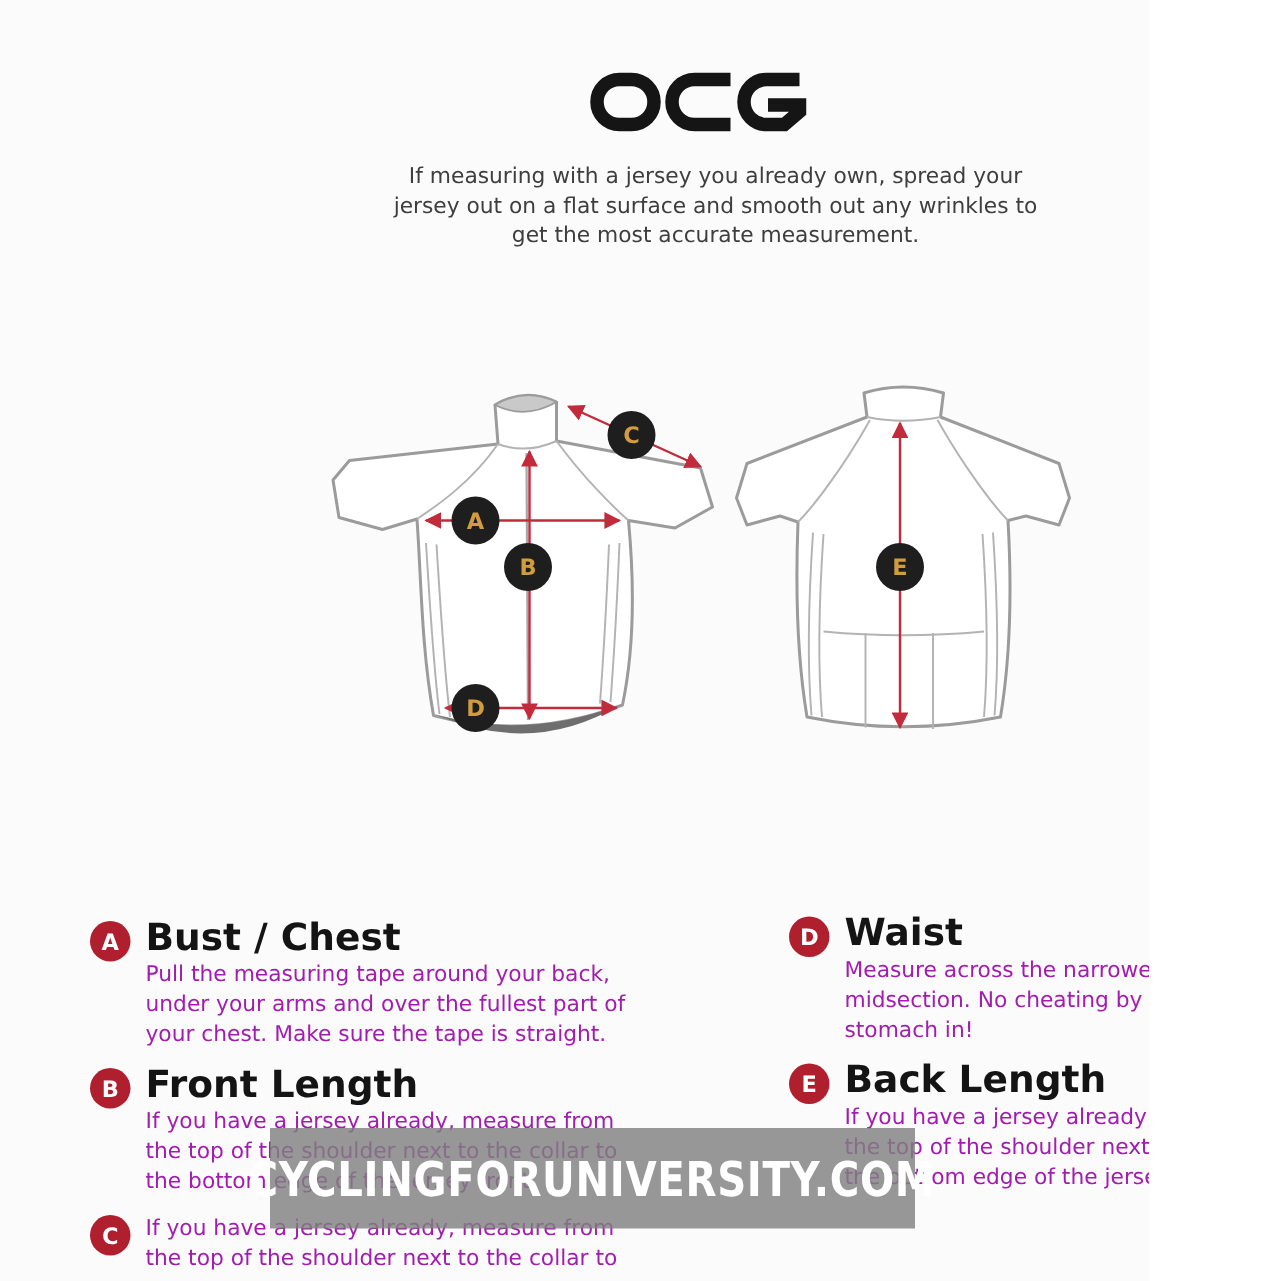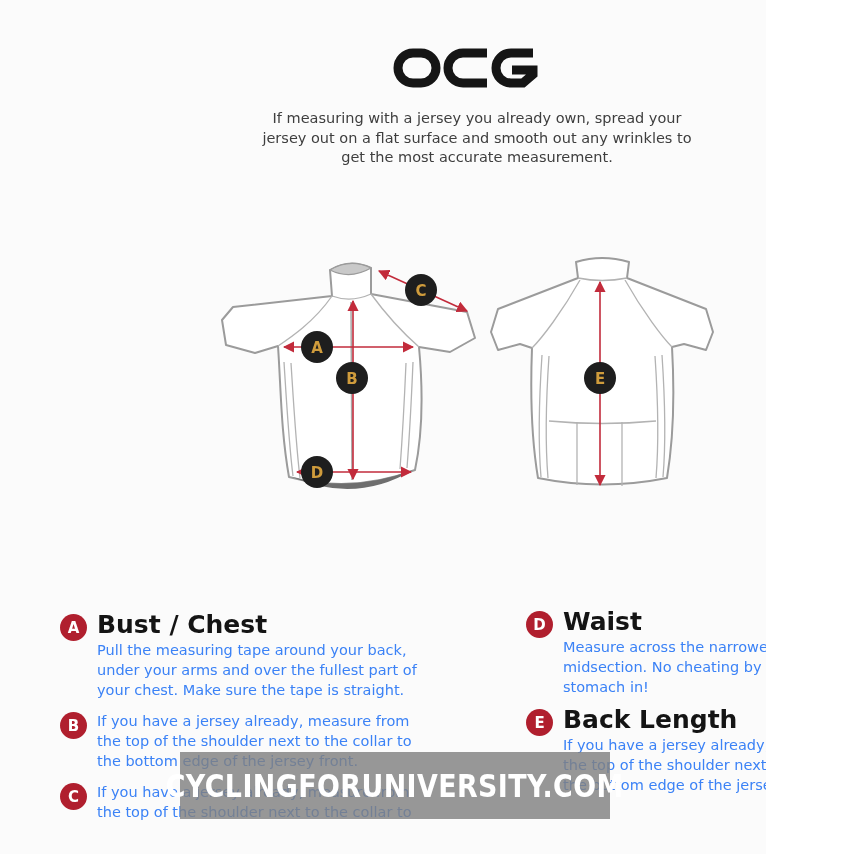--- a/index.html
+++ b/index.html
@@ -39,21 +39,21 @@
   .legend-col { position:absolute; }
   .legend-left  { left:60px;  top:613px; width:400px; }
   .legend-right { left:526px; top:610px; width:420px; }
   .legend-item { position:relative; padding-left:37px; margin-bottom:11px; }
   .legend-badge { position:absolute; left:0; top:1px; width:27px; height:27px;
                   border-radius:50%; background:var(--badge-red); color:#ffffff;
                   font-size:15px; font-weight:bold; display:flex;
                   align-items:center; justify-content:center; }
   .legend-item h3 { font-size:25px; line-height:24px; font-weight:bold;
                     color:#141414; margin-bottom:3px; }
-  .legend-item p { font-size:14.5px; line-height:20px; color:#3b82f6; white-space:pre; }
+  .legend-item p { font-size:14.5px; line-height:20px; color:#a21caf; white-space:pre; }
 
   .watermark { position:absolute; left:180px; top:752px; width:430px; height:67px;
                background:var(--watermark-bg); display:flex;
                align-items:center; justify-content:center; }
   .watermark span { color:#ffffff; font-weight:bold; font-size:32px;
                     letter-spacing:0.5px; white-space:nowrap;
                     transform:scaleX(0.84); }
 </style>
 </head>
 <body>
@@ -140,20 +140,21 @@
   <div class="legend-col legend-left">
     <div class="legend-item">
       <div class="legend-badge">A</div>
       <h3>Bust / Chest</h3>
       <p>Pull the measuring tape around your back,
 under your arms and over the fullest part of
 your chest. Make sure the tape is straight.</p>
     </div>
     <div class="legend-item">
       <div class="legend-badge">B</div>
+      <h3>Front Length</h3>
       <p>If you have a jersey already, measure from
 the top of the shoulder next to the collar to
 the bottom edge of the jersey front.</p>
     </div>
     <div class="legend-item">
       <div class="legend-badge">C</div>
       <p>If you have a jersey already, measure from
 the top of the shoulder next to the collar to</p>
     </div>
   </div>

